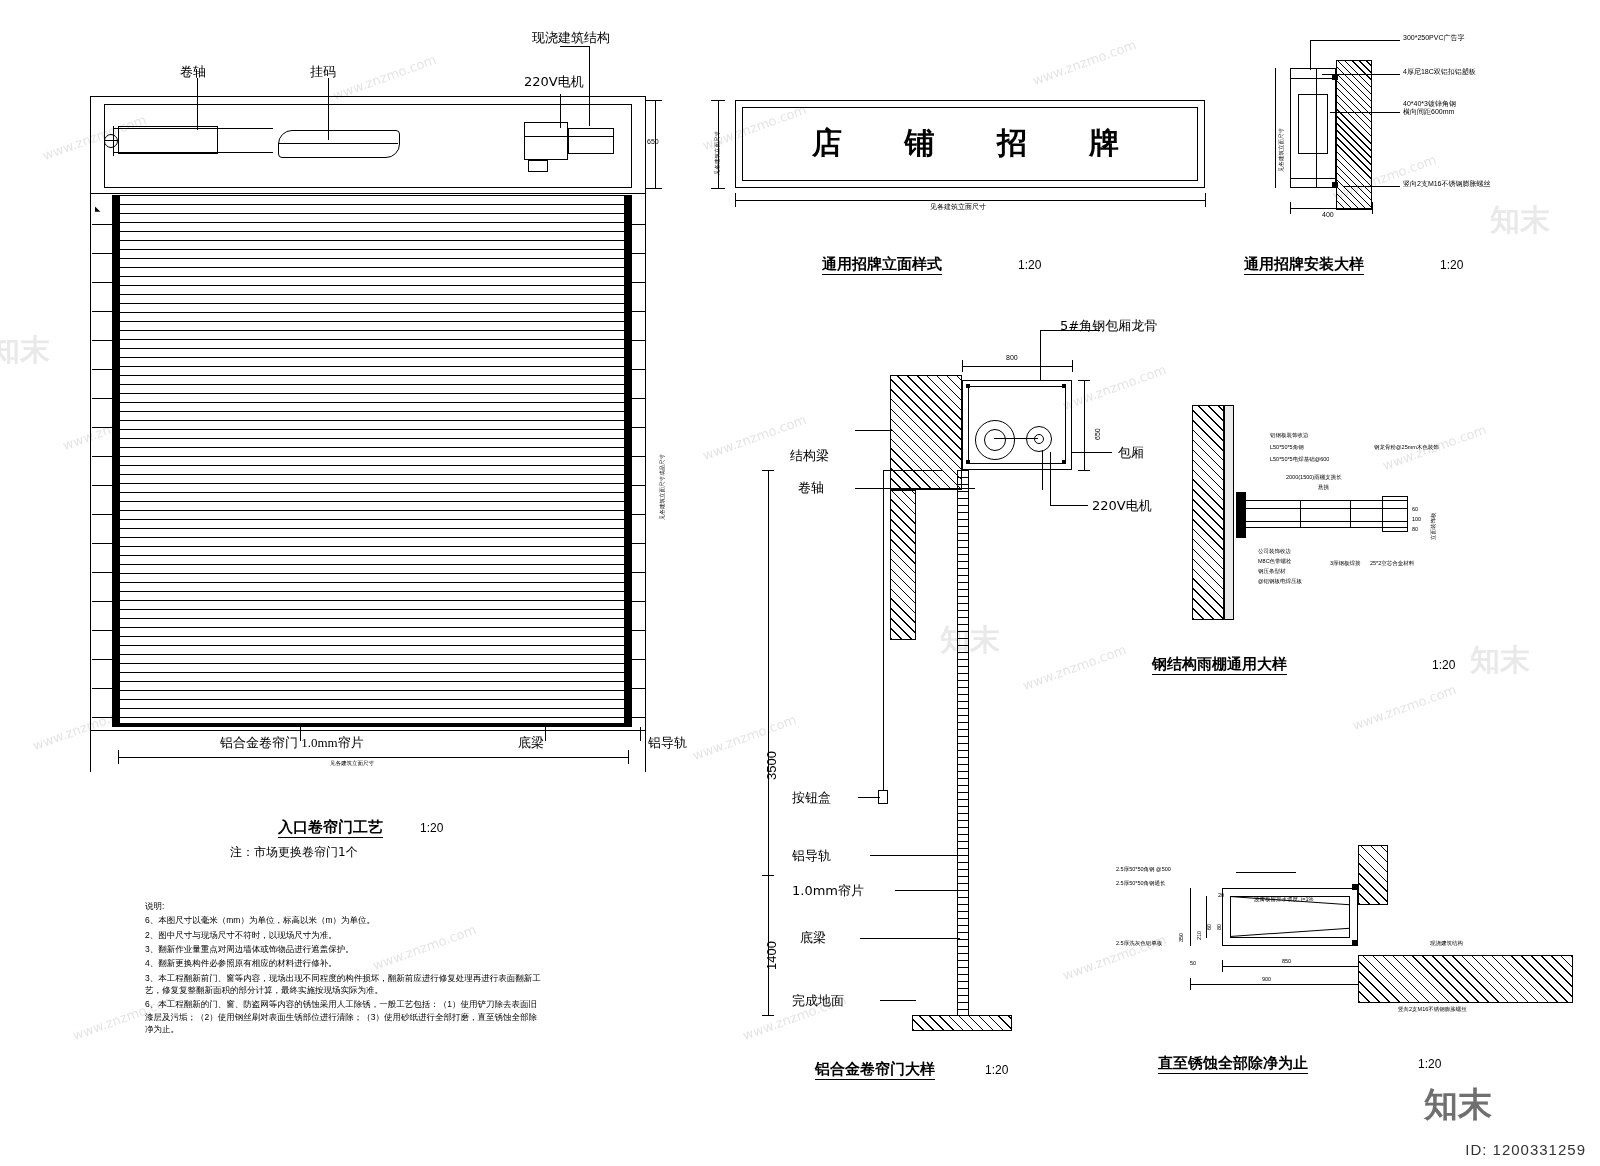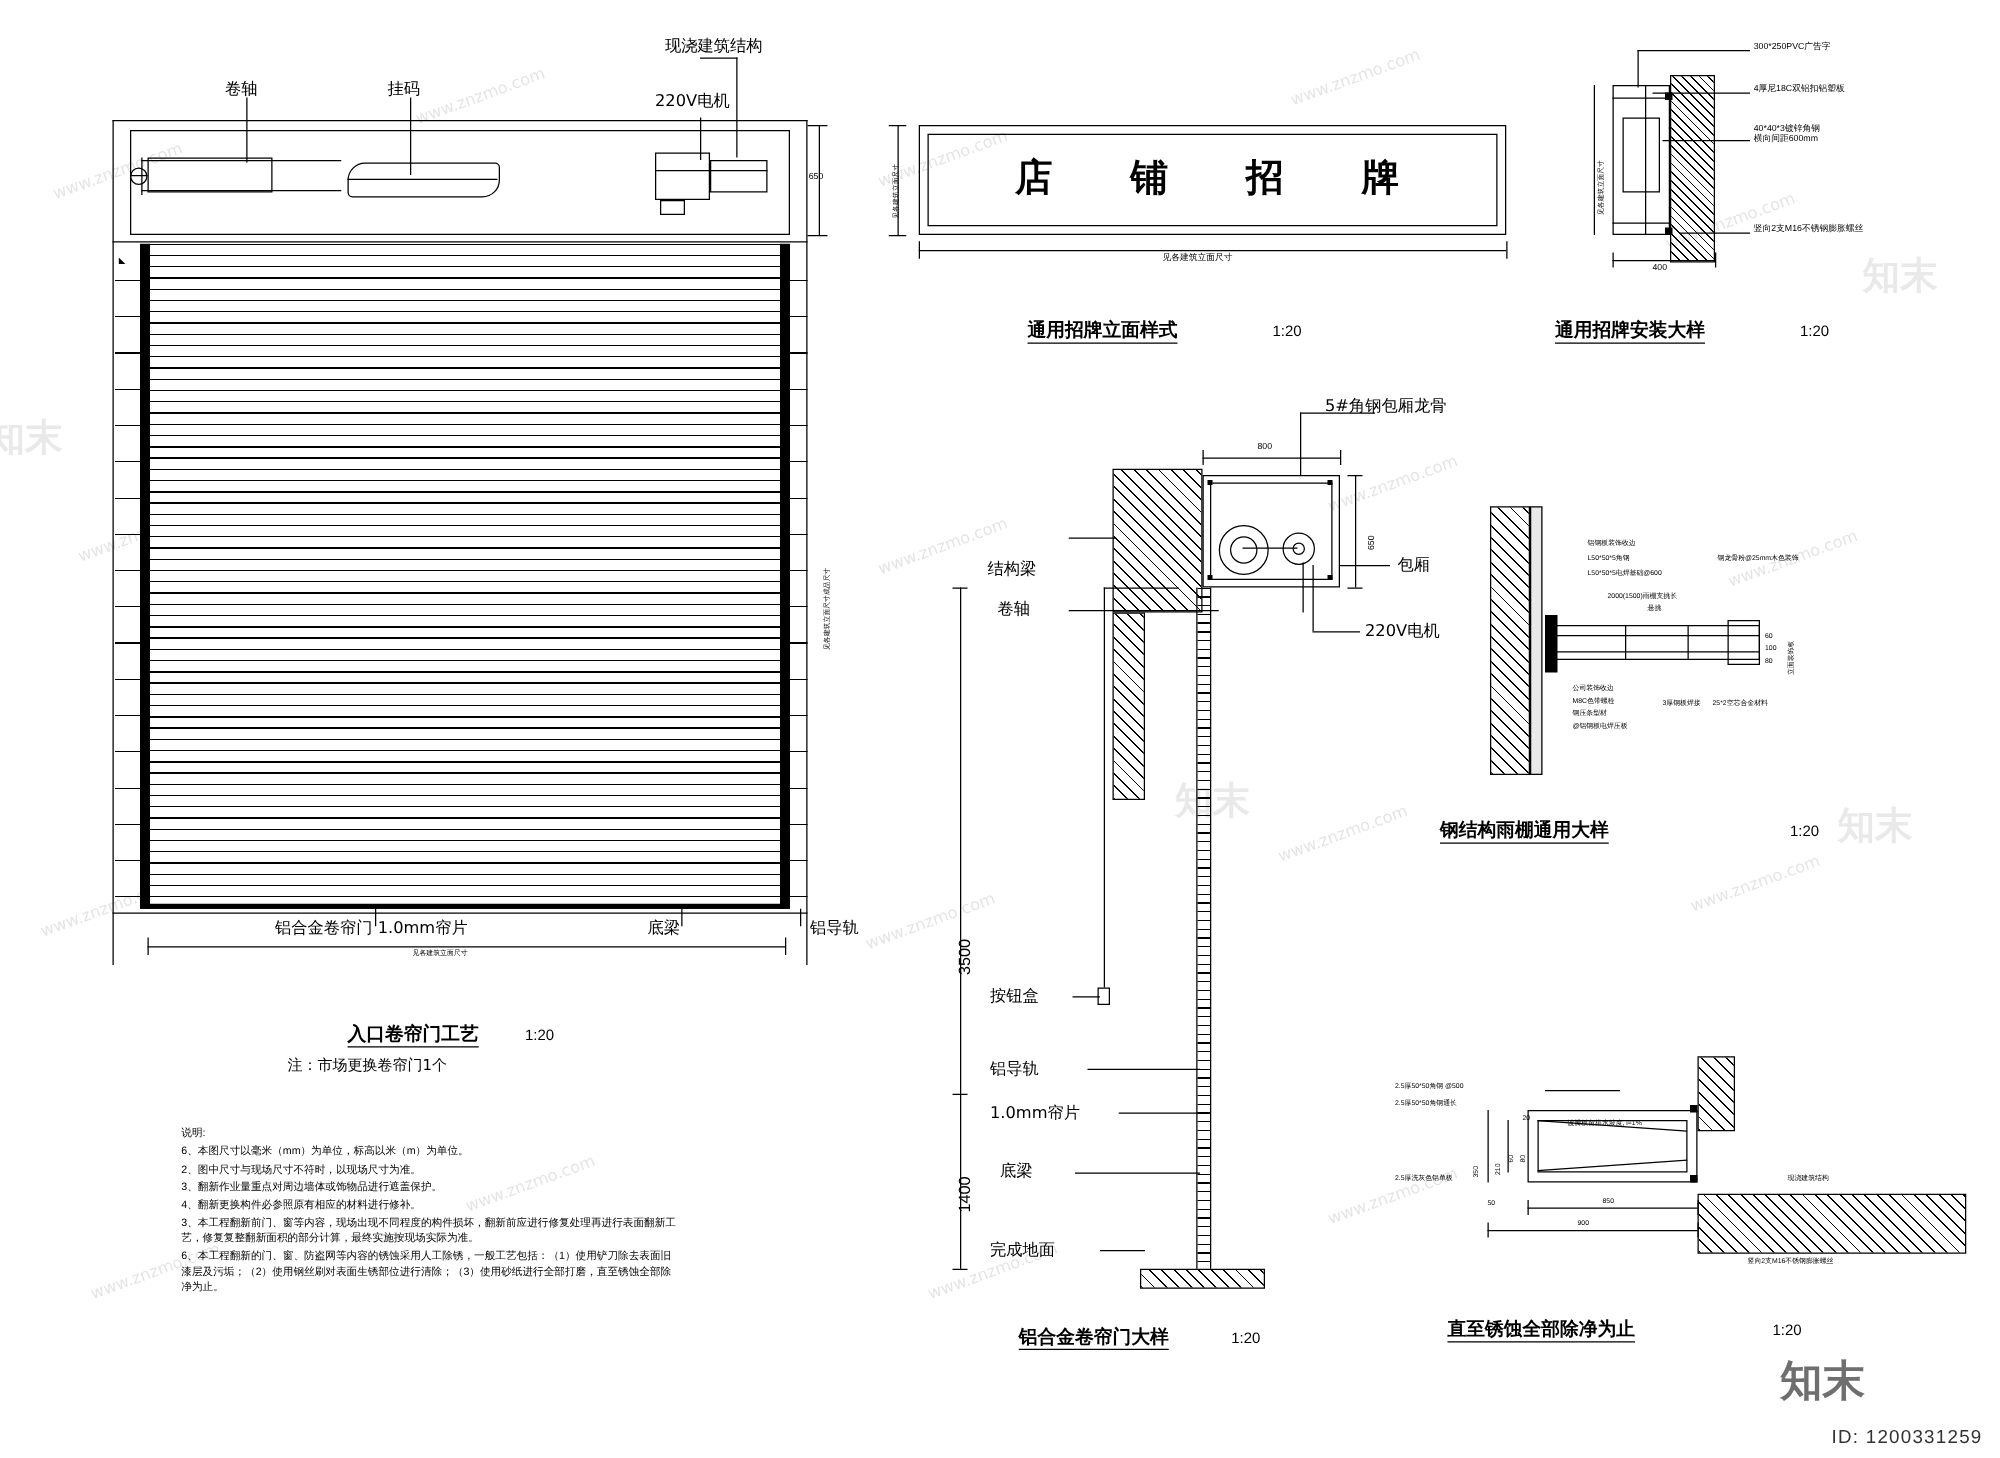--- a/index.html
+++ b/index.html
@@ -126,21 +126,21 @@
   <div class="txt txt-cn" style="left:180px;top:64px;font-size:13px;">卷轴</div>
   <div class="ln vl" style="left:328px;top:78px;height:62px;"></div>
   <div class="txt txt-cn" style="left:310px;top:64px;font-size:13px;">挂码</div>
   <div class="ln vl" style="left:589px;top:46px;height:80px;"></div>
   <div class="ln hl" style="left:560px;top:46px;width:30px;"></div>
   <div class="txt txt-cn" style="left:532px;top:30px;font-size:13px;">现浇建筑结构</div>
   <div class="ln vl" style="left:560px;top:94px;height:34px;"></div>
   <div class="txt txt-cn" style="left:524px;top:74px;font-size:13px;">220V电机</div>
 
   <div class="ln vl" style="left:300px;top:727px;height:14px;"></div>
-  <div class="txt txt-cn" style="left:220px;top:735px;font-size:13px;">铝合金卷帘门   1.0mm帘片</div>
+  <div class="txt txt-cn" style="left:220px;top:735px;font-size:13px;font-family:Liberation Serif, serif;">铝合金卷帘门   1.0mm帘片</div>
   <div class="ln vl" style="left:545px;top:727px;height:14px;"></div>
   <div class="txt txt-cn" style="left:518px;top:735px;font-size:13px;">底梁</div>
   <div class="ln vl" style="left:640px;top:727px;height:14px;"></div>
   <div class="txt txt-cn" style="left:648px;top:735px;font-size:13px;">铝导轨</div>
 
   <div class="txt txt-cn title underline" style="left:278px;top:818px;">入口卷帘门工艺</div>
   <div class="txt scale" style="left:420px;top:821px;">1:20</div>
   <div class="txt txt-cn" style="left:230px;top:845px;font-size:12px;text-align:center;">注：市场更换卷帘门1个</div>
 
   <div class="abs note" style="left:145px;top:900px;width:400px;">

